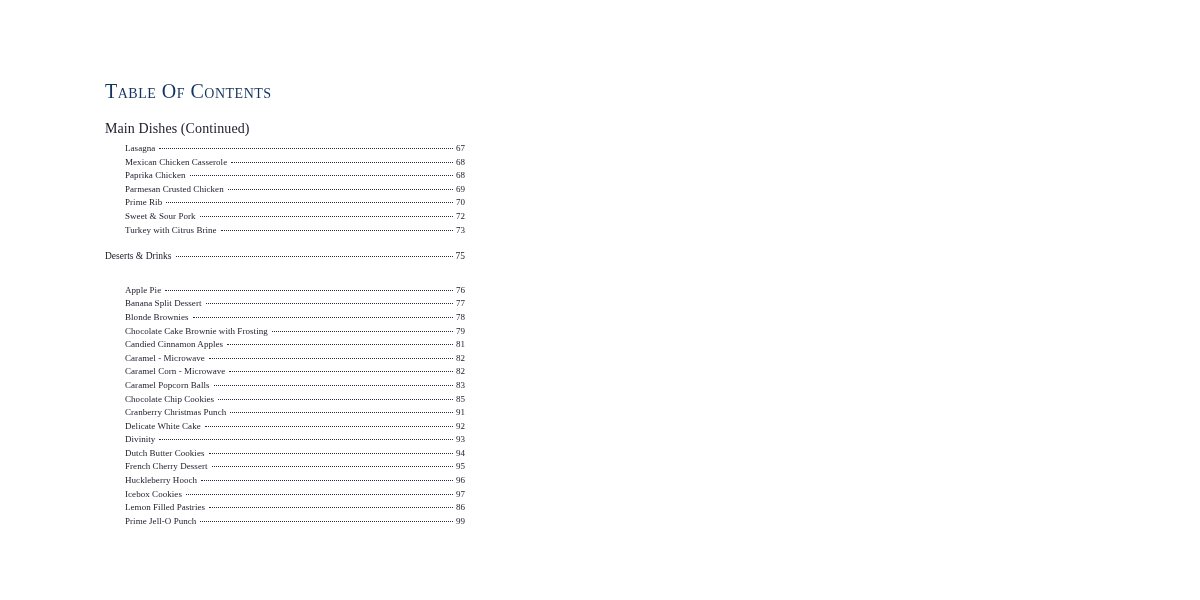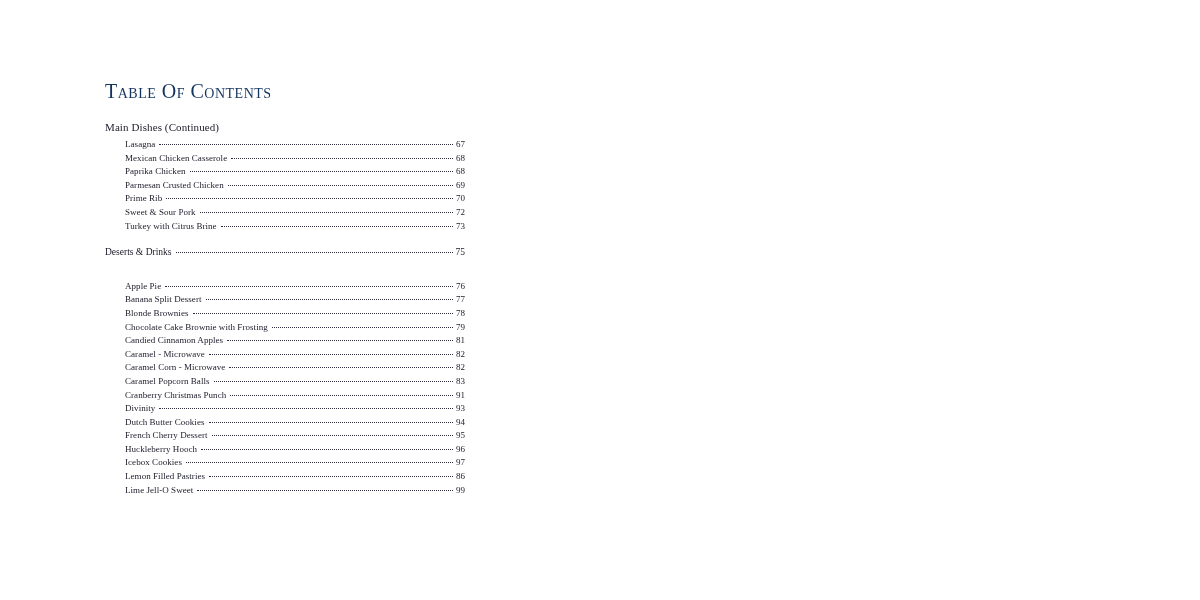--- a/index.html
+++ b/index.html
@@ -38,21 +38,21 @@
     font-family: "Liberation Serif", serif;
     color: #13335f;
     font-size: 20px;
     letter-spacing: 0.5px;
     font-weight: normal;
     margin: 0 0 18px 0;
     font-variant: small-caps;
     text-transform: capitalize;
   }
   .section-title {
-    font-size: 11px;
+    font-size: 14px;
     color: #1b1b2a;
     margin: 0 0 5px 0;
     letter-spacing: 0.1px;
   }
   .section-gap {
     height: 13px;
   }
   .entry-row {
     display: flex;
     align-items: baseline;
@@ -182,25 +182,35 @@
           <span class="entry-label">Caramel Corn - Microwave</span>
           <span class="entry-dots"></span>
           <span class="entry-page">82</span>
         </div>
         <div class="entry-row indent">
           <span class="entry-label">Caramel Popcorn Balls</span>
           <span class="entry-dots"></span>
           <span class="entry-page">83</span>
         </div>
         <div class="entry-row indent">
+          <span class="entry-label">Chocolate Chip Cookies</span>
+          <span class="entry-dots"></span>
+          <span class="entry-page">85</span>
+        </div>
+        <div class="entry-row indent">
           <span class="entry-label">Cranberry Christmas Punch</span>
           <span class="entry-dots"></span>
           <span class="entry-page">91</span>
         </div>
         <div class="entry-row indent">
+          <span class="entry-label">Delicate White Cake</span>
+          <span class="entry-dots"></span>
+          <span class="entry-page">92</span>
+        </div>
+        <div class="entry-row indent">
           <span class="entry-label">Divinity</span>
           <span class="entry-dots"></span>
           <span class="entry-page">93</span>
         </div>
         <div class="entry-row indent">
           <span class="entry-label">Dutch Butter Cookies</span>
           <span class="entry-dots"></span>
           <span class="entry-page">94</span>
         </div>
         <div class="entry-row indent">
@@ -217,21 +227,21 @@
           <span class="entry-label">Icebox Cookies</span>
           <span class="entry-dots"></span>
           <span class="entry-page">97</span>
         </div>
         <div class="entry-row indent">
           <span class="entry-label">Lemon Filled Pastries</span>
           <span class="entry-dots"></span>
           <span class="entry-page">86</span>
         </div>
         <div class="entry-row indent">
-          <span class="entry-label">Lime Jell-O Sweet</span>
+          <span class="entry-label">Prime Jell-O Punch</span>
           <span class="entry-dots"></span>
           <span class="entry-page">99</span>
         </div>
       </div>
     </div>
   </div>
 
   <div class="page page-right">
     
   </div>

